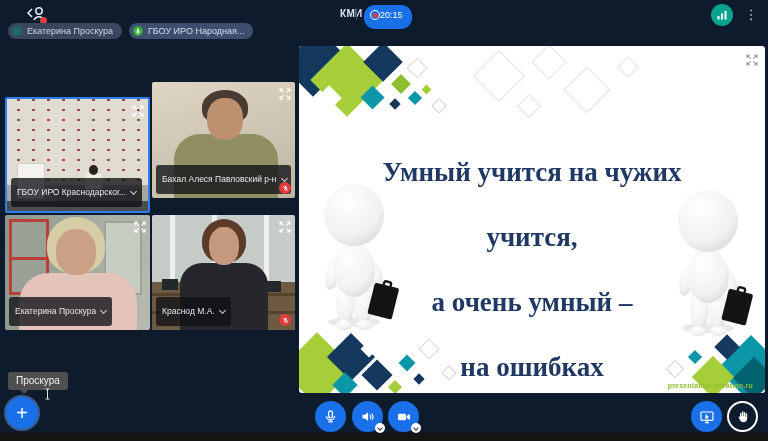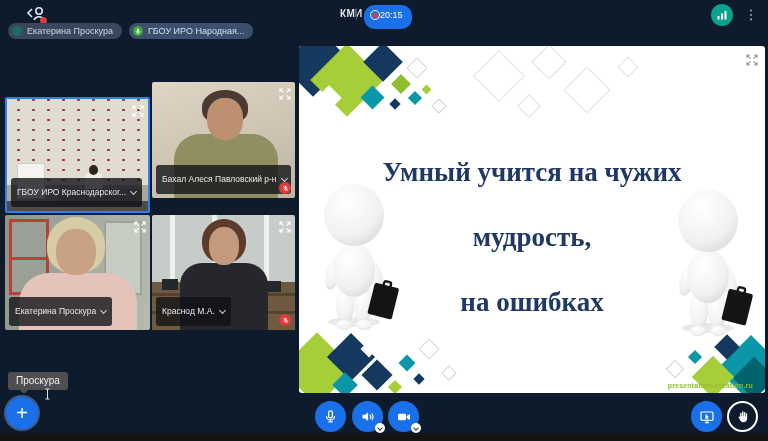--- a/index.html
+++ b/index.html
@@ -387,21 +387,22 @@
         <path d="M1 4 V1 H4 M1 1 L4.6 4.6"></path>
             <path d="M8 1 H11 V4 M11 1 L7.4 4.6"></path>
         <path d="M11 8 V11 H8 M11 11 L7.4 7.4"></path>
             <path d="M4 11 H1 V8 M1 11 L4.6 7.4"></path>
           </g>
         </svg>
     </div>
 
     <div class="slide-title">
       <span>Умный учится на чужих</span>
-      <span>мудрость,</span>
+      <span>учится,</span>
+      <span>а очень умный –</span>
       <span>на ошибках</span>
     </div>
     <div class="watermark">presentation-creation.ru</div>
   </div>
 
   <div class="abs tooltip">Проскура</div>
   <svg class="abs ibeam" viewBox="0 0 7 12">
     <g stroke="#dfe3e8" stroke-width="1">
         <line x1="3.5" y1="1" x2="3.5" y2="11"></line>
         <path d="M1.5 1 h4 M1.5 11 h4"></path>

